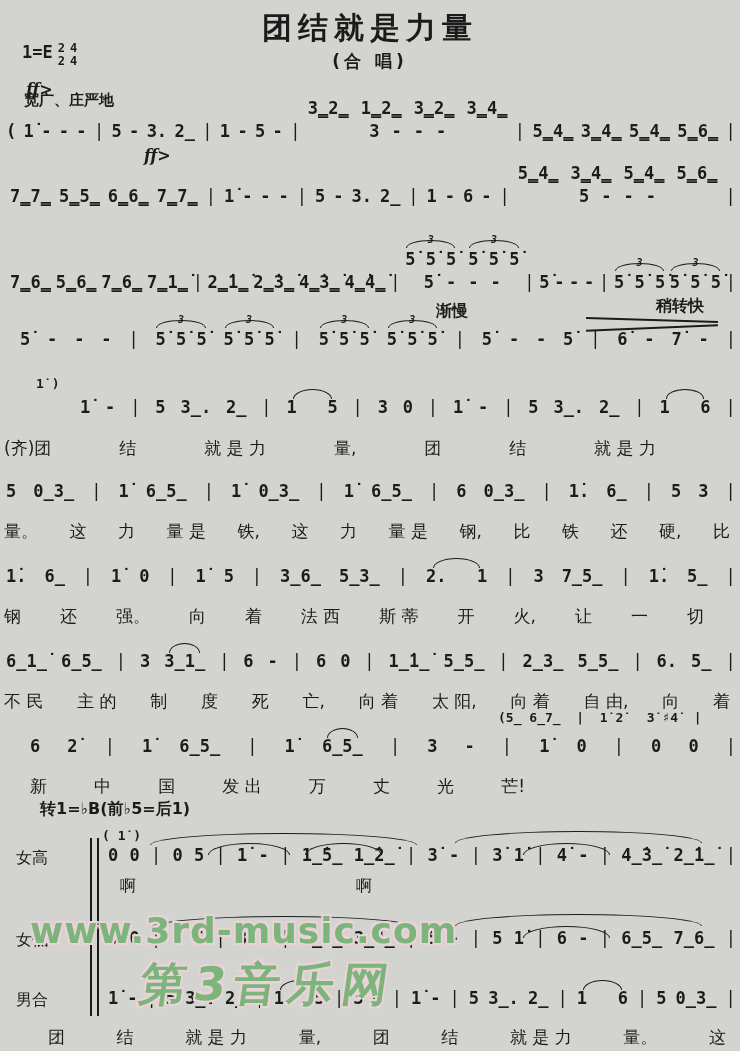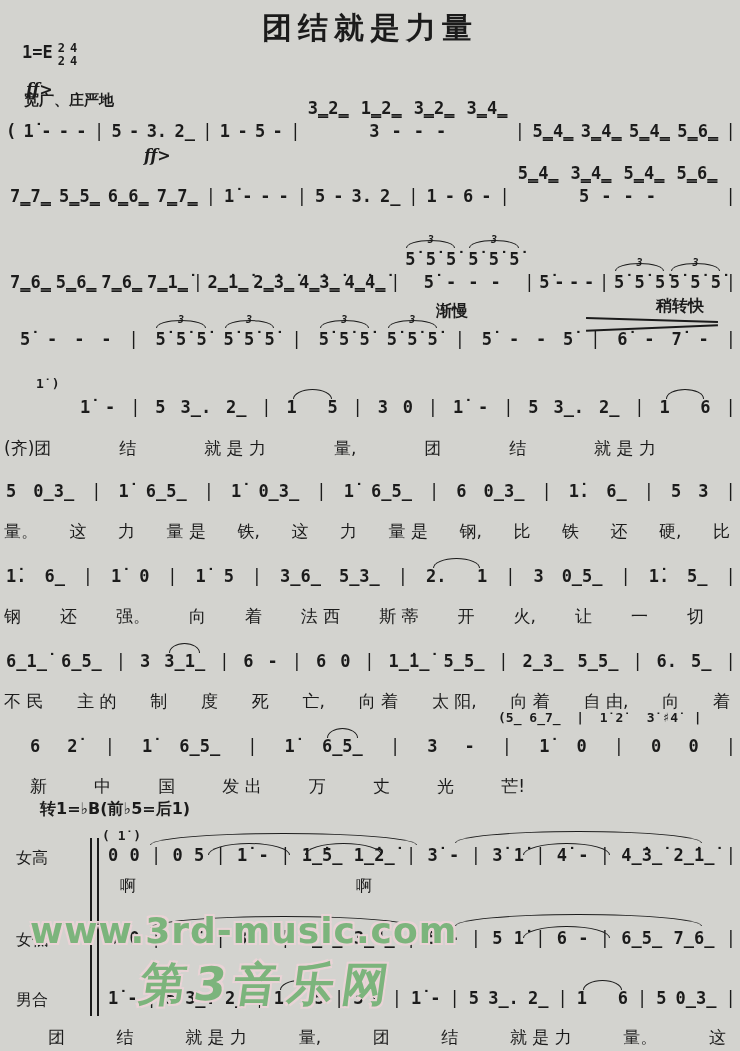--- a/index.html
+++ b/index.html
@@ -46,20 +46,21 @@
   .wm1{font-weight:bold;font-size:36px;letter-spacing:1px;color:#7cb47c;
        text-shadow:2px 2px 0 #e9d3d6,-2px -2px 0 #e9d3d6,2px -2px 0 #e9d3d6,-2px 2px 0 #e9d3d6;}
   .wm2{font-weight:bold;font-size:46px;letter-spacing:8px;color:#7cb47c;transform:skewX(-8deg);
        text-shadow:2px 2px 0 #e9d3d6,-2px -2px 0 #e9d3d6,2px -2px 0 #e9d3d6,-2px 2px 0 #e9d3d6;}
 </style>
 </head>
 <body>
 
 <div id="page">
   <div class="title">团结就是力量</div>
+  <div class="subtitle">(合  唱)</div>
   <div class="keyline">
     <span>1=E</span>
     <span id="ts"><span class="frac">
           <span>2</span>
           <span>2</span>
         </span><span class="frac">
           <span>4</span>
           <span>4</span>
         </span></span>
   </div>
@@ -275,21 +276,21 @@
       <span class="tk bar">|</span>
       <span class="tk">1̇</span>
       <span class="tk">5</span>
       <span class="tk bar">|</span>
       <span class="tk">3̲6̲</span>
       <span class="tk">5̲3̲</span>
       <span class="tk bar">|</span>
       <span class="tk tie">2.   1</span>
       <span class="tk bar">|</span>
       <span class="tk">3</span>
-      <span class="tk">0̲5̲</span>
+      <span class="tk">7̲5̲</span>
       <span class="tk bar">|</span>
       <span class="tk">1̇.</span>
       <span class="tk">5̲</span>
       <span class="tk bar">|</span>
     </div>
     <div class="row lyr" style="top: 605px; left: 4px; width: 700px;">
       <span class="tk">钢</span>
       <span class="tk">还</span>
       <span class="tk">强。</span>
       <span class="tk">向</span>

